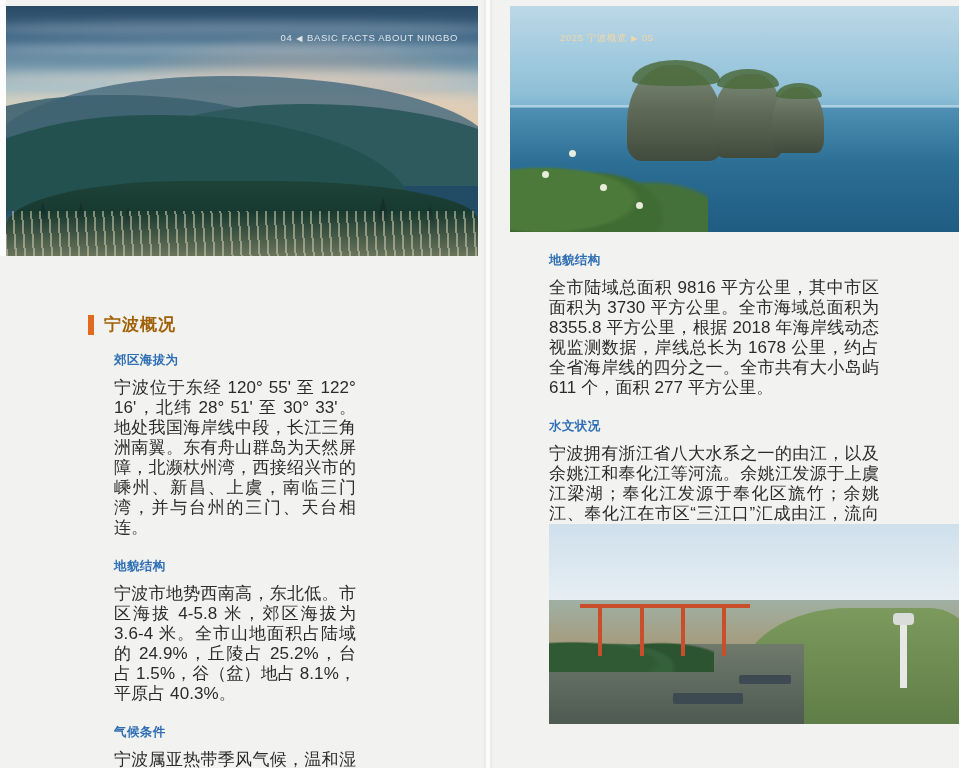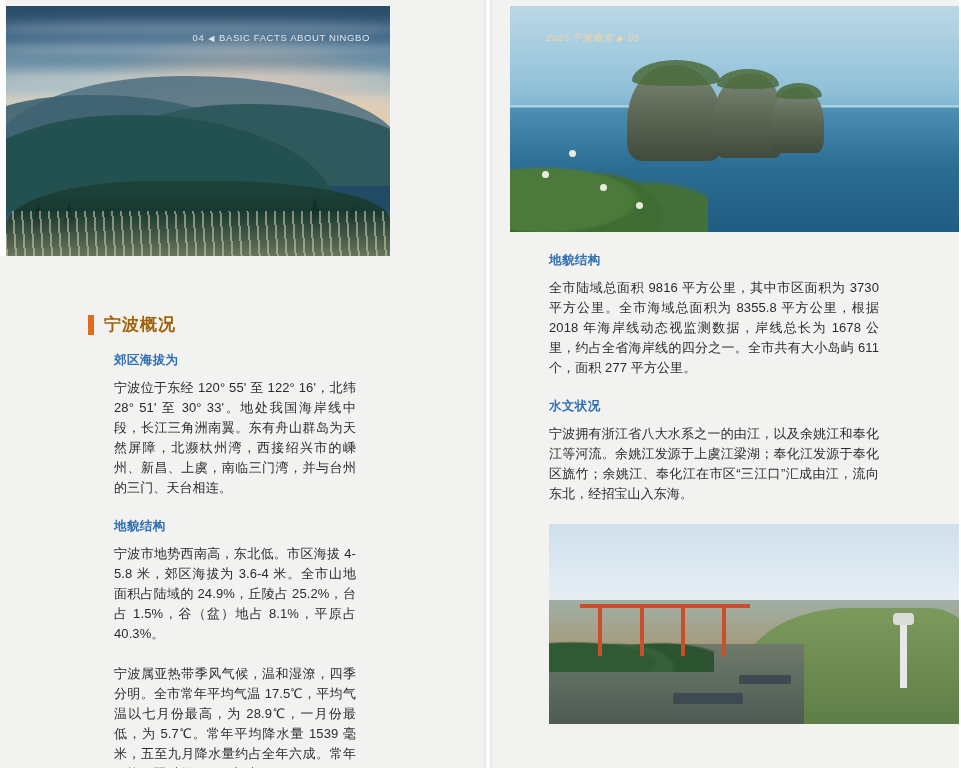--- a/index.html
+++ b/index.html
@@ -32,21 +32,21 @@
   .left-white-gutter {
     position: absolute;
     left: 0; top: 0;
     width: 6px; height: 768px;
     background: #fdfdfd;
   }
   .hero-left {
     position: absolute;
     left: 6px;
     top: 6px;
-    width: 384px;
+    width: 472px;
     height: 250px;
     overflow: hidden;
     background: linear-gradient(#1d3a52, #23506b);
   }
   
   .hero-left .sky {
     position: absolute; left: 0; top: 0; width: 100%; height: 52%;
     background:
       radial-gradient(ellipse at 62% 95%, rgba(255,214,170,0.95) 0%, rgba(255,190,150,0.35) 28%, rgba(255,255,255,0) 55%),
       linear-gradient(to bottom,
@@ -143,21 +143,21 @@
     width: 242px;
   }
   .sub-head {
     font-size: 12.5px;
     font-weight: bold;
     color: #2f6fb5;
     margin: 0 0 7px 0;
     letter-spacing: .4px;
   }
   .para {
-    font-size: 13px;
+    font-size: 17px;
     line-height: 20px;
     color: #2b2b2b;
     margin: 9px 0 20px 0;
     text-align: justify;
     letter-spacing: .1px;
   }
   
   .spine {
     width: 8px;
     height: 768px;
@@ -221,26 +221,25 @@
   }
   .hero-right .flower {
     position: absolute;
     width: 7px; height: 7px;
     background: #f0f2e4;
     border-radius: 50%;
     opacity: .95;
   }
   .page-label-right {
     position: absolute;
-    left: 36px; top: 26px;
+    left: 50px; top: 26px;
     font-size: 9.5px;
     letter-spacing: .6px;
     color: #f2d6a8;
     white-space: nowrap;
-    font-style: italic;
   }
   .page-label-right .arrow { margin: 0 4px; font-size: 8px; }
   .right-text {
     position: absolute;
     left: 544px;
     top: 252px;
     width: 330px;
   }
   .photo-port {
     position: absolute;
@@ -354,20 +353,21 @@
         <div class="section-title">宁波概况</div>
       </div>
 
       <div class="blocks-left">
         <h3 class="sub-head">郊区海拔为</h3>
         <p class="para">宁波位于东经 120° 55' 至 122° 16'，北纬 28° 51' 至 30° 33'。地处我国海岸线中段，长江三角洲南翼。东有舟山群岛为天然屏障，北濒杕州湾，西接绍兴市的嵊州、新昌、上虞，南临三门湾，并与台州的三门、天台相连。</p>
 
         <h3 class="sub-head">地貌结构</h3>
         <p class="para">宁波市地势西南高，东北低。市区海拔 4-5.8 米，郊区海拔为 3.6-4 米。全市山地面积占陆域的 24.9%，丘陵占 25.2%，台占 1.5%，谷（盆）地占 8.1%，平原占 40.3%。</p>
 
+        <h3 class="sub-head">气候条件</h3>
         <p class="para">宁波属亚热带季风气候，温和湿潦，四季分明。全市常年平均气温 17.5℃，平均气温以七月份最高，为 28.9℃，一月份最低，为 5.7℃。常年平均降水量 1539 毫米，五至九月降水量约占全年六成。常年平均日照时数 2269 小时。</p>
       </div>
     </div>
   </div>
 
   <div class="spine"></div>
 
   <div class="page-right">
 
     <div class="hero-right">

